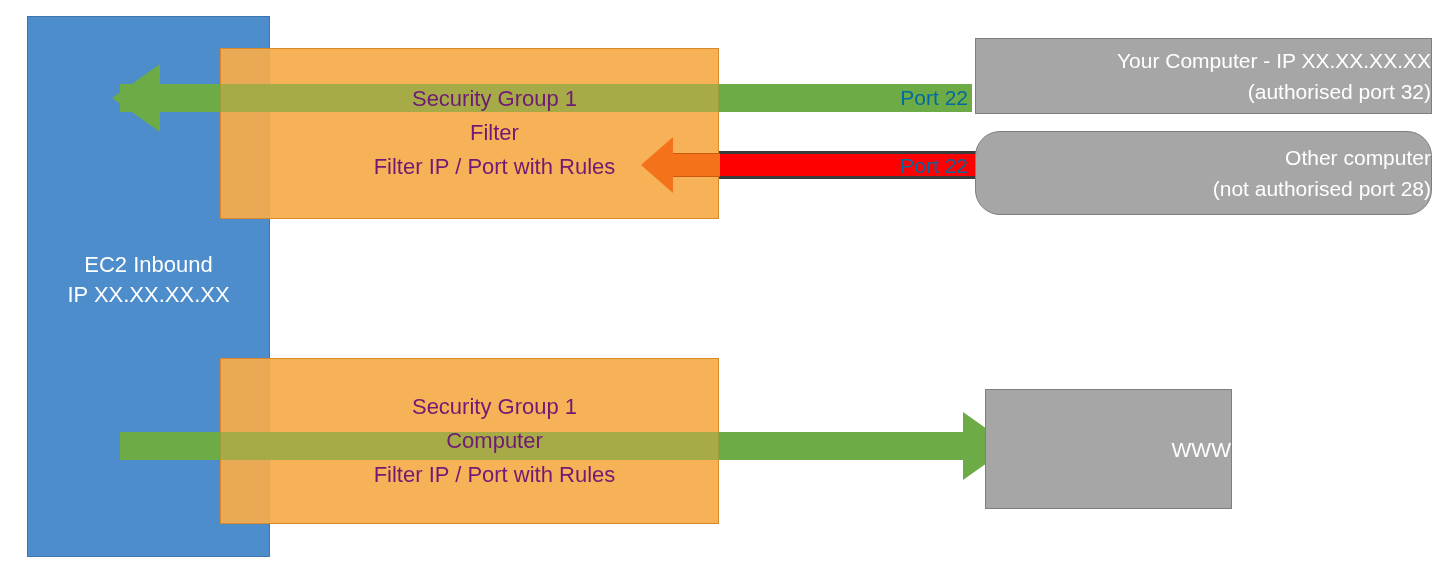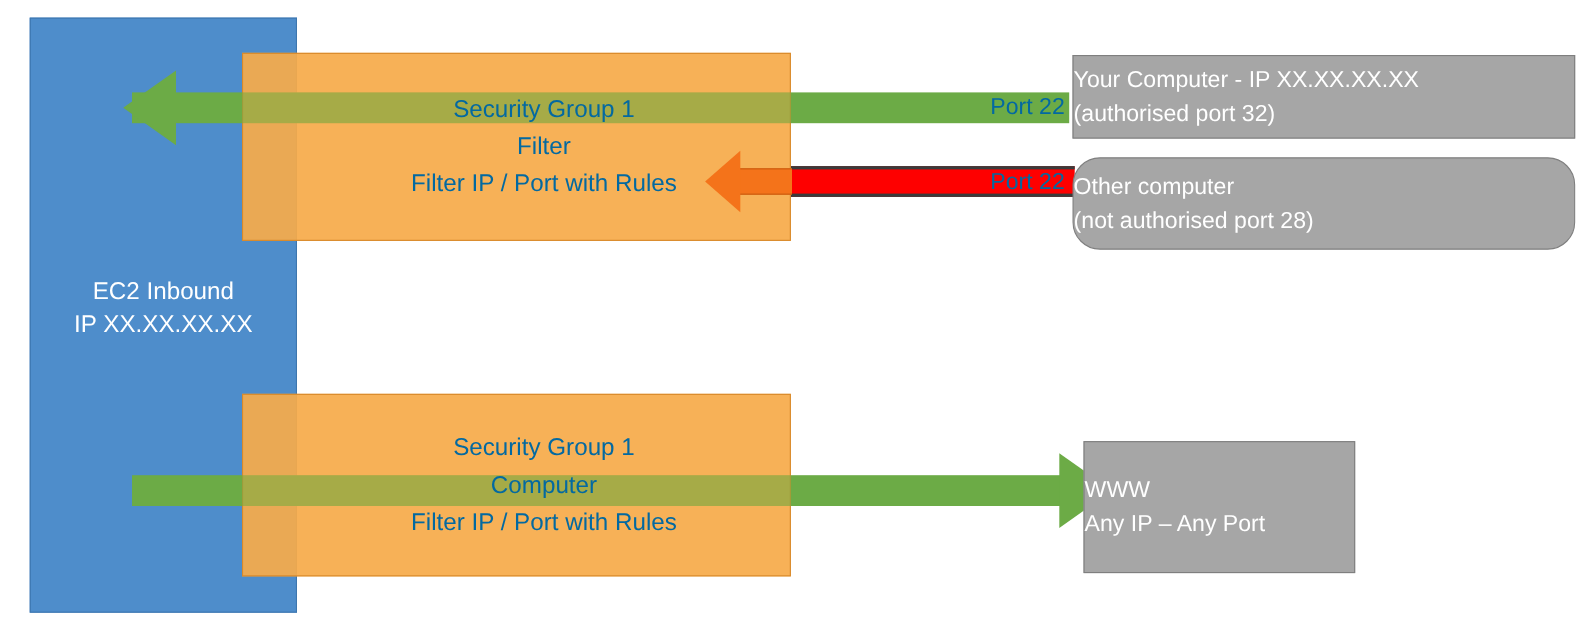--- a/index.html
+++ b/index.html
@@ -48,21 +48,21 @@
     border: 1px solid #D8892A;
     box-sizing: border-box;
     z-index: 4;
   }
   .sg-inbound  { left: 220px; top: 48px;  width: 499px; height: 171px; }
   .sg-outbound { left: 220px; top: 358px; width: 499px; height: 166px; }
 
   .sg-text {
     z-index: 7;
     text-align: center;
-    color: #0369a1;
+    color: #701a75;
     font-size: 22px;
     line-height: 34px;
     pointer-events: none;
   }
   .sg-text-in  { left: 270px; top: 82px;  width: 449px; }
   .sg-text-out { left: 270px; top: 390px; width: 449px; }
 
   
   .bar { z-index: 3; }
 
@@ -166,23 +166,22 @@
     background: #A6A6A6;
     border: 1px solid #7F7F7F;
     box-sizing: border-box;
     z-index: 4;
     color: #ffffff;
     font-size: 21px;
     line-height: 31px;
     text-align: center;
     display: flex;
     flex-direction: column;
-    align-items: flex-start;
+    align-items: flex-end;
     justify-content: center;
-    margin-top: 12px;
   }
   .gray-your-computer { left: 975px; top: 38px;  width: 457px; height: 76px; }
   .gray-other-computer{ left: 975px; top: 131px; width: 457px; height: 84px; border-radius: 25px; }
   .gray-www           { left: 985px; top: 389px; width: 247px; height: 120px; }
 </style>
 </head>
 <body>
 
 <div id="canvas">
 
@@ -227,16 +226,15 @@
   <div class="abs gray-box gray-your-computer">
     <div>Your Computer - IP XX.XX.XX.XX</div>
     <div>(authorised port 32)</div>
   </div>
   <div class="abs gray-box gray-other-computer">
     <div>Other computer</div>
     <div>(not authorised port 28)</div>
   </div>
   <div class="abs gray-box gray-www">
     <div>WWW</div>
-    <div>Any IP – Any Port</div>
   </div>
 
 </div>
 
 </body></html>

